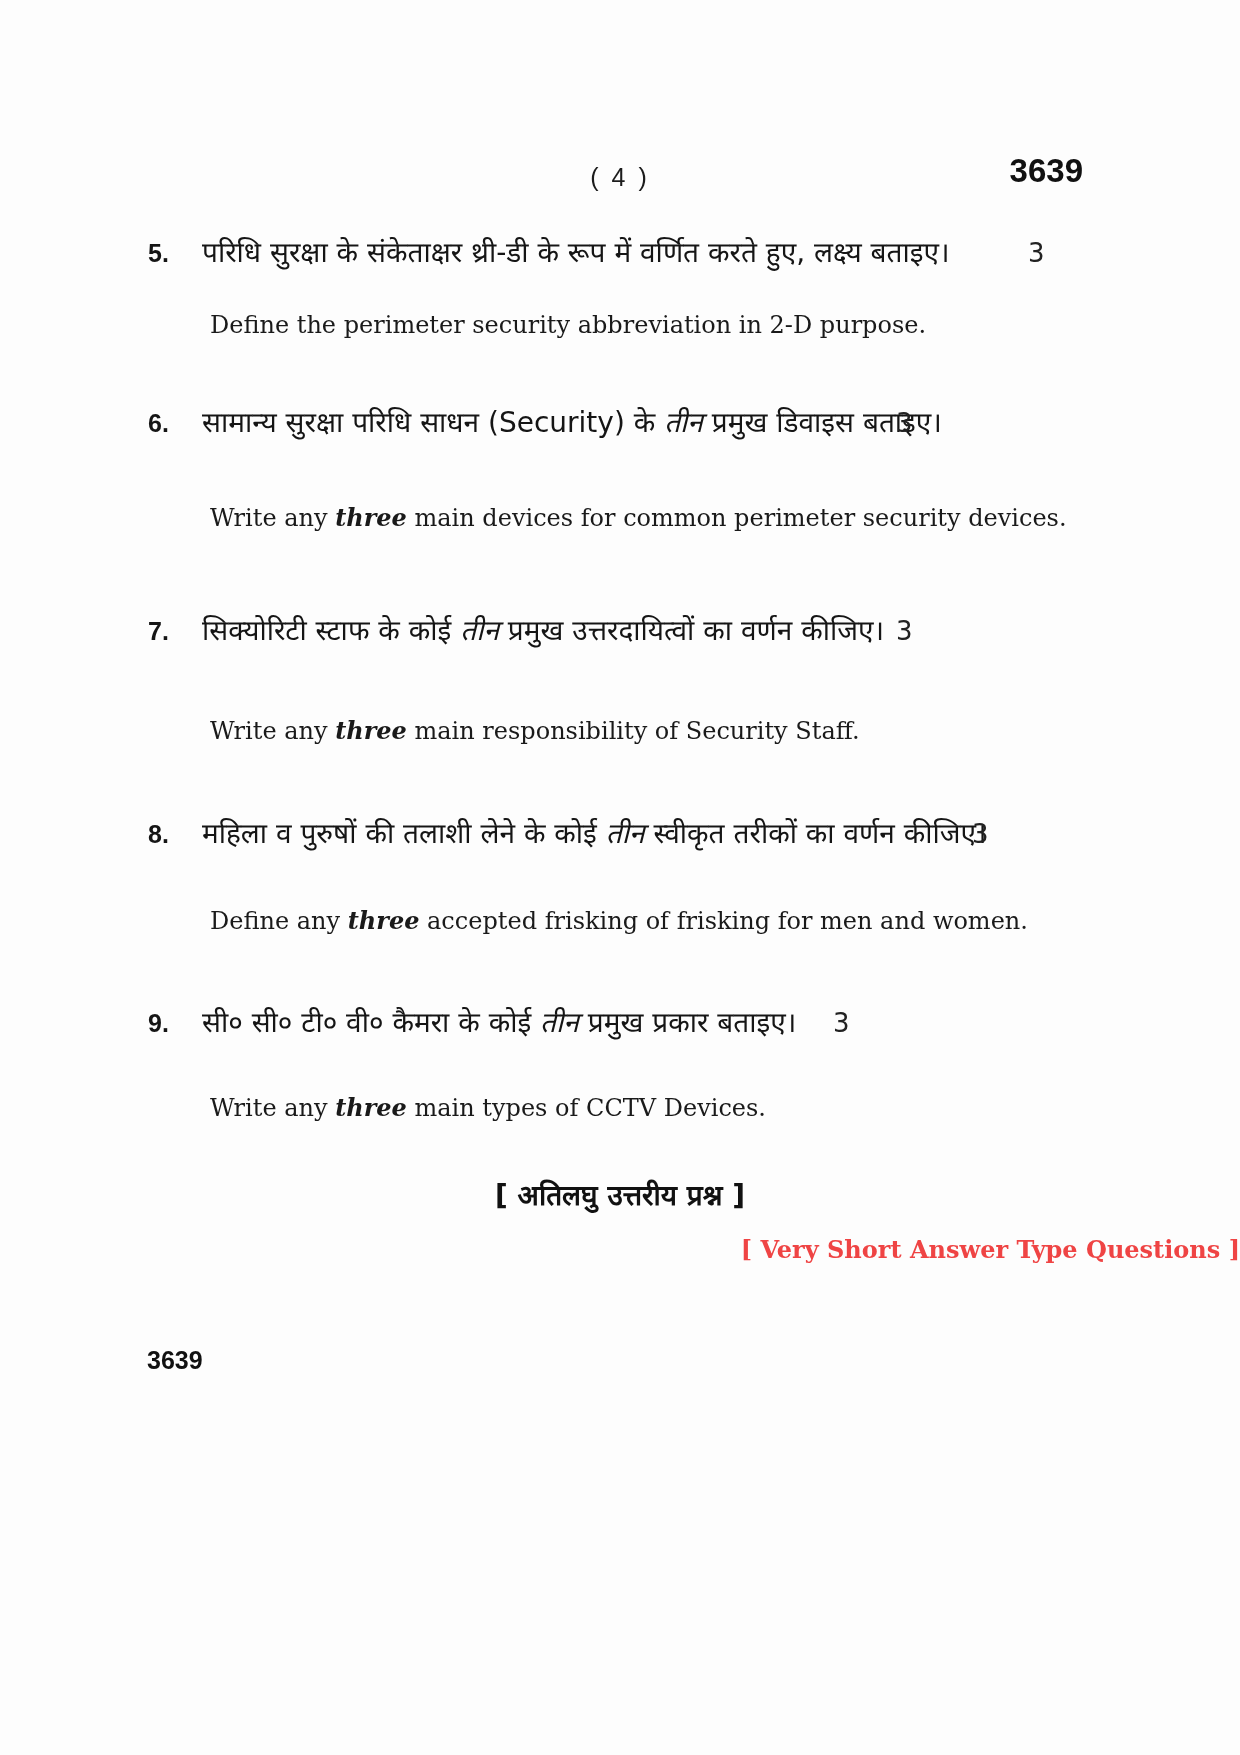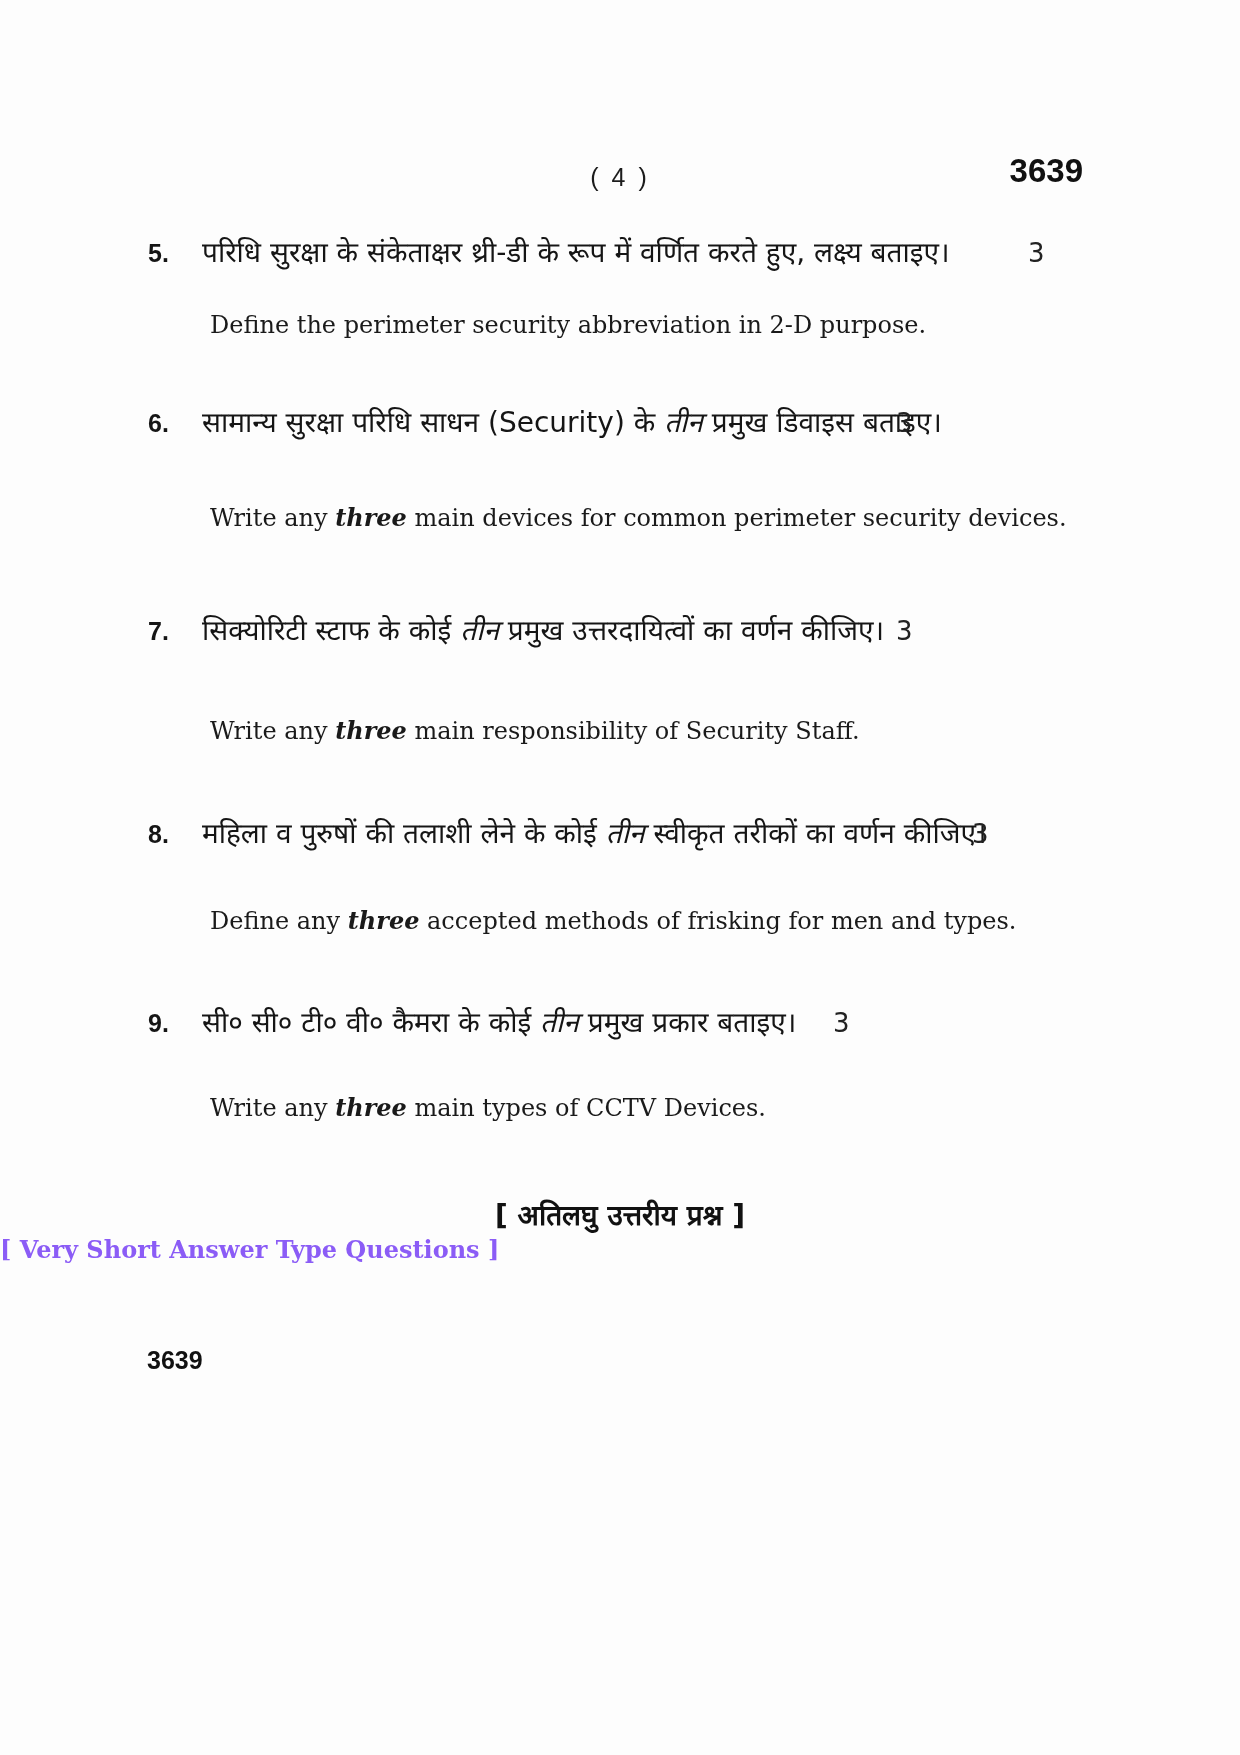--- a/index.html
+++ b/index.html
@@ -70,30 +70,29 @@
   .b-i-en { font-weight: bold; font-style: italic; }
   
   .section-hi {
     position: absolute;
     top: 1175px; left: 0; right: 0;
     text-align: center;
     font-family: "DejaVu Sans", "Liberation Sans", sans-serif;
     font-weight: bold;
     font-size: 28px;
     color: #111;
-    margin-top: 20px;
   }
   .section-en {
     position: absolute;
     top: 1235px; left: 0; right: 0;
-    text-align: left;
+    text-align: right;
     font-family: "DejaVu Serif", "Liberation Serif", serif;
     font-weight: bold;
     font-size: 24px;
-    color: #8b5cf6;
+    color: #ef4444;
   }
   
   .paper-code-footer {
     position: absolute;
     top: 1346px; left: 147px;
     font-family: "Liberation Sans", "DejaVu Sans", sans-serif;
     font-weight: bold;
     font-size: 25px;
     color: #111;
   }
@@ -125,21 +124,21 @@
     <span class="q-hindi"><span>सिक्योरिटी स्टाफ के कोई </span><span class="b-i">तीन</span><span> प्रमुख उत्तरदायित्वों का वर्णन कीजिए।</span></span>
     <span class="q-marks" style="left:748px">3</span>
   </div>
   <div class="q-en" style="top:713px"><span>Write any </span><span class="b-i-en">three</span><span> main responsibility of Security Staff.</span></div>
 
   <div class="q-line" style="top:813px">
     <span class="q-num">8.</span>
     <span class="q-hindi"><span>महिला व पुरुषों की तलाशी लेने के कोई </span><span class="b-i">तीन</span><span> स्वीकृत तरीकों का वर्णन कीजिए।</span></span>
     <span class="q-marks" style="left:824px">3</span>
   </div>
-  <div class="q-en" style="top:903px"><span>Define any </span><span class="b-i-en">three</span><span> accepted methods of frisking for men and types.</span></div>
+  <div class="q-en" style="top:903px"><span>Define any </span><span class="b-i-en">three</span><span> accepted frisking of frisking for men and women.</span></div>
 
   <div class="q-line" style="top:1002px">
     <span class="q-num">9.</span>
     <span class="q-hindi"><span>सी० सी० टी० वी० कैमरा के कोई </span><span class="b-i">तीन</span><span> प्रमुख प्रकार बताइए।</span></span>
     <span class="q-marks" style="left:685px">3</span>
   </div>
   <div class="q-en" style="top:1090px"><span>Write any </span><span class="b-i-en">three</span><span> main types of CCTV Devices.</span></div>
 
   <div class="section-hi">[ अतिलघु उत्तरीय प्रश्न ]</div>
   <div class="section-en">[ Very Short Answer Type Questions ]</div>

